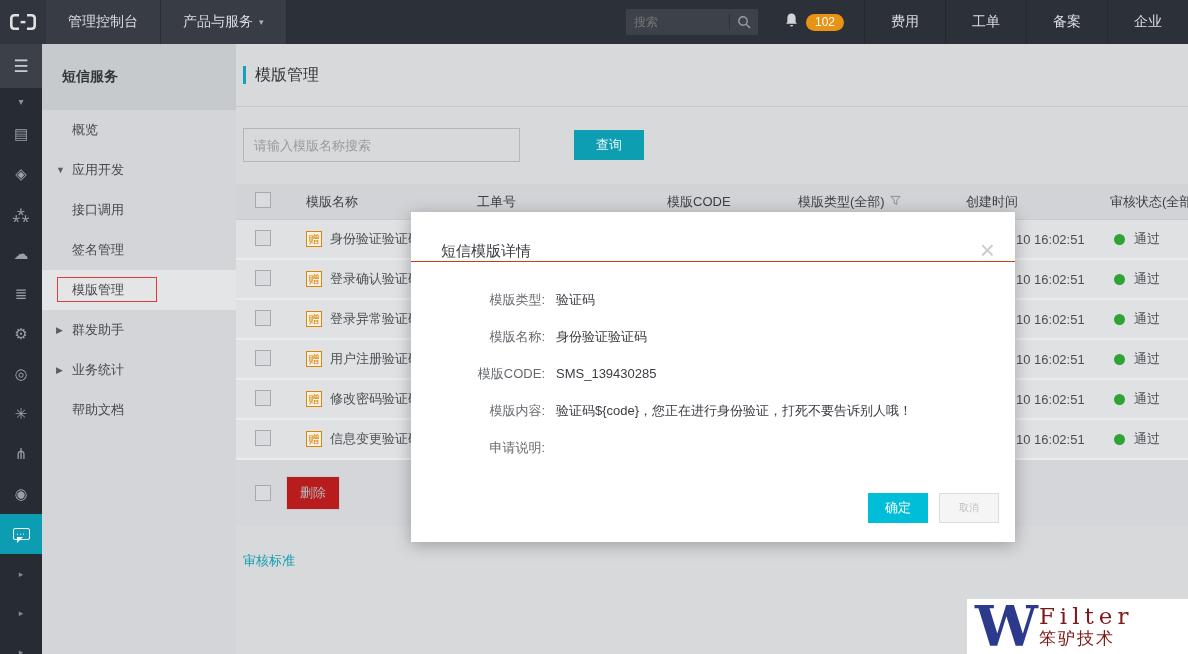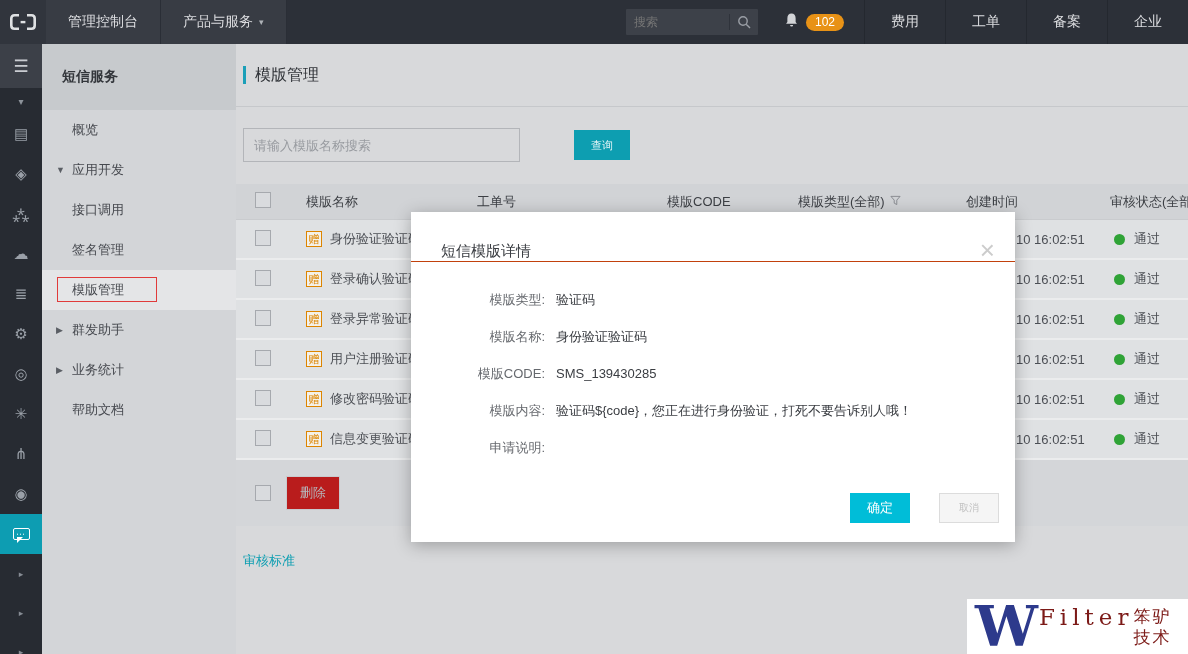--- a/index.html
+++ b/index.html
@@ -60,22 +60,22 @@
   
   .content { position:absolute; left:236px; top:44px; right:0; bottom:0; background:#d8d9db; }
   .page-header { height:63px; display:flex; align-items:center; border-bottom:1px solid #c6c8cb; }
   .title-bar { width:3px; height:18px; background:#1b9fb8; margin-left:7px; }
   .page-title { font-size:16px; color:#303338; margin-left:9px; }
 
   .toolbar { margin:21px 0 0 7px; display:flex; align-items:center;gap:32px; }
   .search-input { width:277px; height:34px; border:1px solid #b3b5b9; background:transparent;
     color:#595c61; font-size:13px; padding:0 10px; outline:none; font-family:inherit; }
   .search-input::placeholder { color:#989ba0; }
-  .query-btn { margin-left:22px; width:56px; height:30px; background:#0d9eb1; color:#e3f4f6;
-    font-size:11px; border:none; cursor:pointer; font-family:inherit; }
+  .query-btn { margin-left:22px; width:70px; height:30px; background:#0d9eb1; color:#e3f4f6;
+    font-size:13px; border:none; cursor:pointer; font-family:inherit; }
 
   .table { margin-top:22px; width:100%; }
   .thead, .trow { display:grid; grid-template-columns:45px 177px 190px 131px 168px 144px 1fr;
     align-items:center; padding-left:19px; }
   .thead { height:36px; background:#d1d3d6; font-size:13px; color:#3c3f44;
     border-bottom:1px solid #c9cbce; }
   .trow { height:40px; background:#dfe1e3; border-bottom:2px solid #ebeced;
     font-size:13px; color:#4c4f55; }
   .cell { overflow:hidden; white-space:nowrap; }
   .hname, .row-name { padding-left:6px; }
@@ -100,32 +100,32 @@
     box-shadow:0 3px 16px rgba(0,0,0,0.28); z-index:50; }
   .modal-header { height:50px; border-bottom:1px solid #c2410c; display:flex; align-items:flex-end;
     padding:0 20px 0 30px; }
   .modal-title { font-size:15px; color:#3a3d42; }
   .modal-close { margin-left:auto; font-size:26px; color:#ccc; cursor:pointer; line-height:0.8;
     font-weight:300; }
   .modal-body { padding-top:27px; }
   .field-row { display:flex; margin-bottom:16px; font-size:13px; line-height:21px; }
   .field-label { width:134px; text-align:right; color:#66696e; flex:none; }
   .field-value { margin-left:11px; color:#3a3d42; padding-right:22px; }
-  .modal-actions { position:absolute; right:16px; bottom:19px; display:flex; gap:29px; }
+  .modal-actions { position:absolute; right:16px; bottom:19px; display:flex; gap:11px; }
   .btn-confirm { width:60px; height:30px; background:#00bdd8; color:#fff; border:none;
     font-size:13px; cursor:pointer; font-family:inherit; }
   .btn-cancel { width:60px; height:30px; background:#f5f5f5; border:1px solid #dcdcdc;
     color:#c2c2c2; font-size:10px; font-family:inherit; }
 
   
   .watermark { position:absolute; right:0; bottom:0; width:221px; height:55px; background:#fff;
     display:flex; align-items:center; padding-left:8px; z-index:60; }
   .wm-w { font-family:"DejaVu Serif", serif; font-size:56px; font-weight:bold; color:#2d3a8c;
     line-height:0.82; }
-  .wm-text { display:flex; flex-direction:row; margin-left:1px; }
+  .wm-text { display:flex; flex-direction:column; margin-left:1px; }
   .wm-name { font-family:"DejaVu Serif", serif; font-size:23px; color:#7c1a17;
     letter-spacing:5px; line-height:1; }
   .wm-sub { font-family:"DejaVu Serif", serif; font-size:17px; color:#7c1a17;
     letter-spacing:2px; line-height:1.2; }
 </style>
 </head>
 <body>
 
 <div class="topnav">
   <div class="logo-cell">

